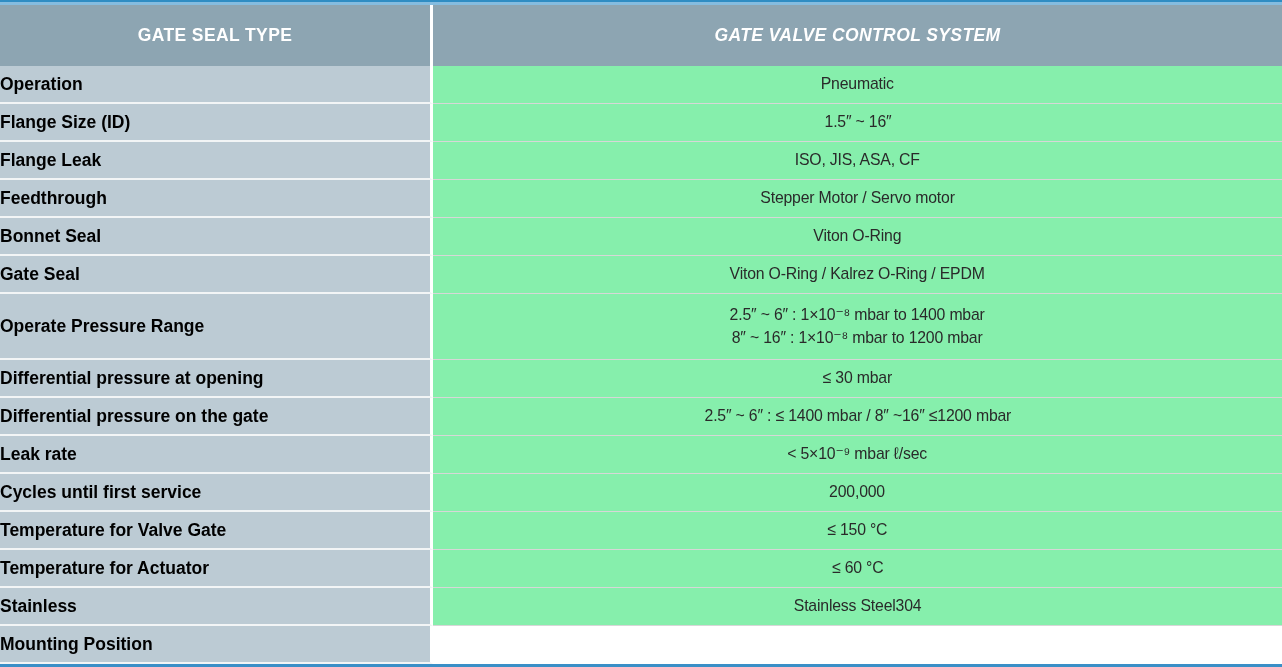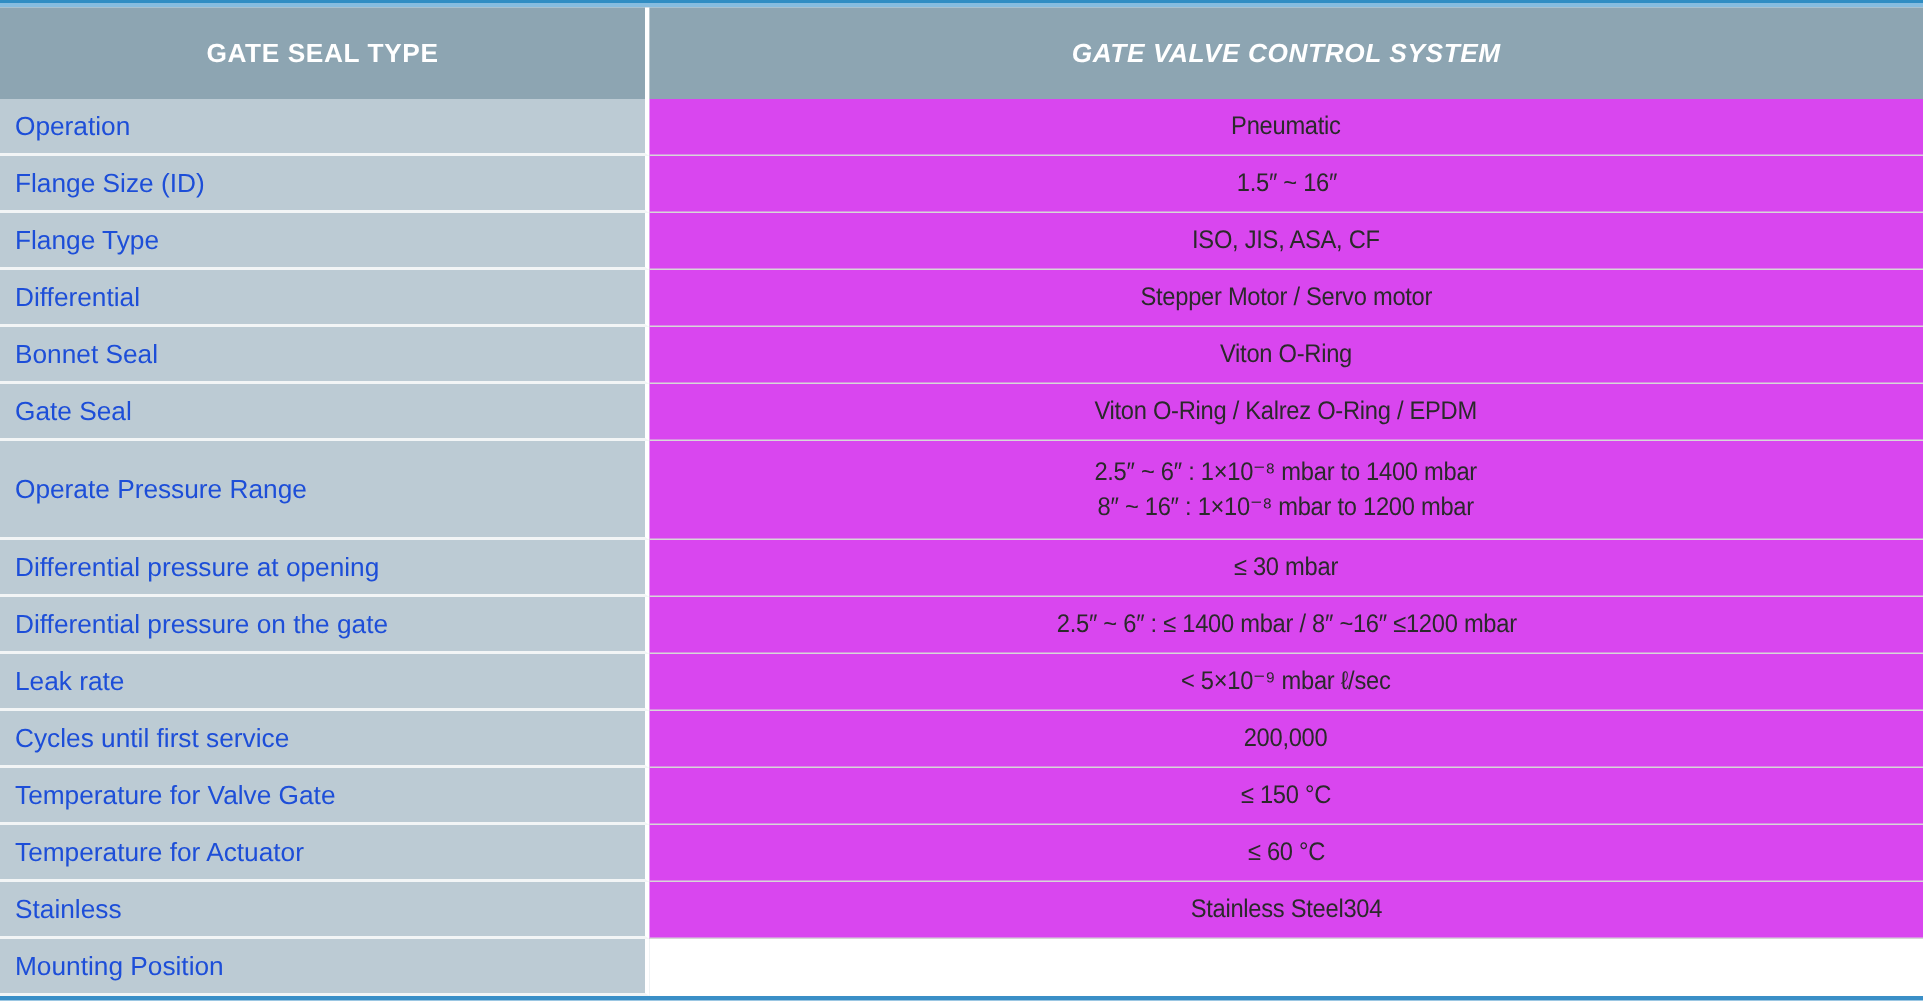--- a/index.html
+++ b/index.html
@@ -38,27 +38,27 @@
   .row { display: flex; height: 38px; }
   .row.double { height: 66px; }
 
   .lcell {
     width: 433px;
     background: #bccbd4;
     border-right: 3px solid #ffffff;
     border-bottom: 2px solid #f2f5f6;
     display: flex;
     align-items: center;
-    padding-left: 10px;
     font-size: 17.5px;
-    color: #1d4ed8;
+    color: #000000;
+    font-weight: bold;
   }
   .vcell {
     flex: 1;
-    background: #d946ef;
+    background: #86efac;
     border-bottom: 1px solid #d7d7d7;
     display: flex;
     align-items: center;
     justify-content: center;
     font-size: 17px;
     color: #2a2a2a;
   }
   .vcell .val {
     display: inline-block;
     transform: scaleX(0.93);
@@ -89,28 +89,28 @@
     </div>
 
     <div class="row">
       <div class="lcell">Flange Size (ID)</div>
       <div class="vcell">
           <span class="val">1.5″ ~ 16″</span>
         </div>
     </div>
 
     <div class="row">
-      <div class="lcell">Flange Type</div>
+      <div class="lcell">Flange Leak</div>
       <div class="vcell">
           <span class="val">ISO, JIS, ASA, CF</span>
         </div>
     </div>
 
     <div class="row">
-      <div class="lcell">Differential</div>
+      <div class="lcell">Feedthrough</div>
       <div class="vcell">
           <span class="val">Stepper Motor / Servo motor</span>
         </div>
     </div>
 
     <div class="row">
       <div class="lcell">Bonnet Seal</div>
       <div class="vcell">
           <span class="val">Viton O-Ring</span>
         </div>

